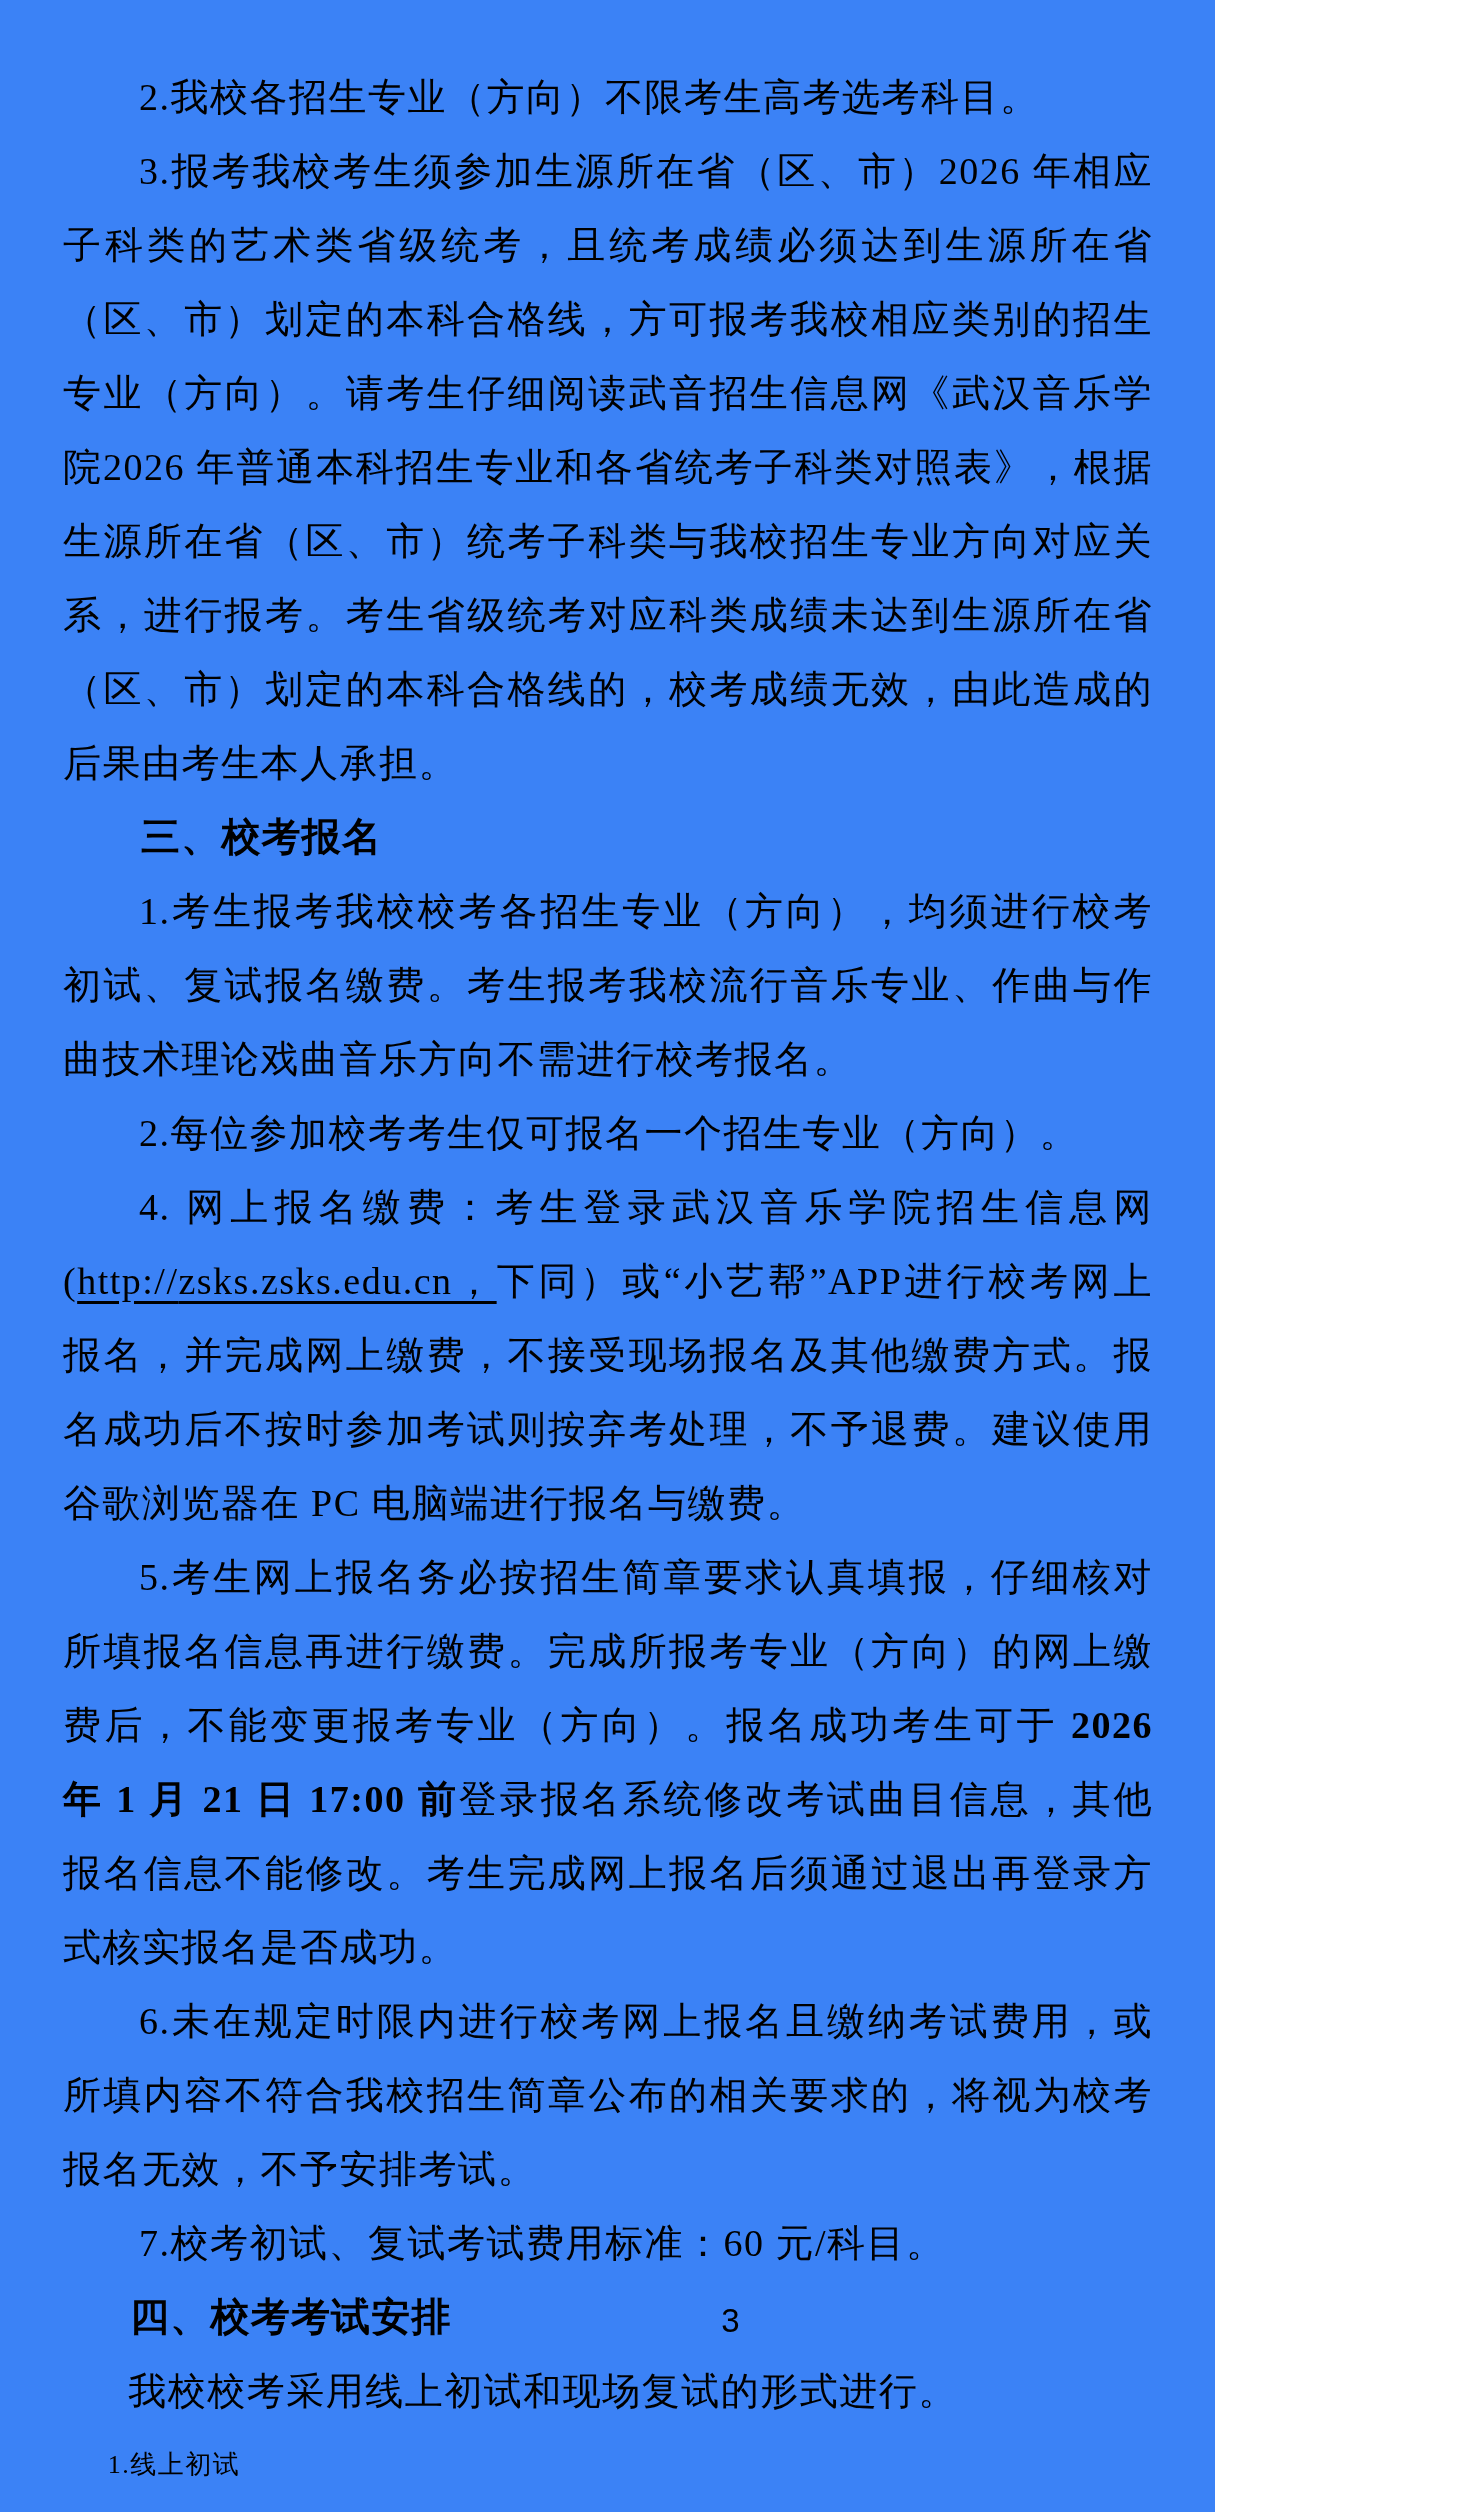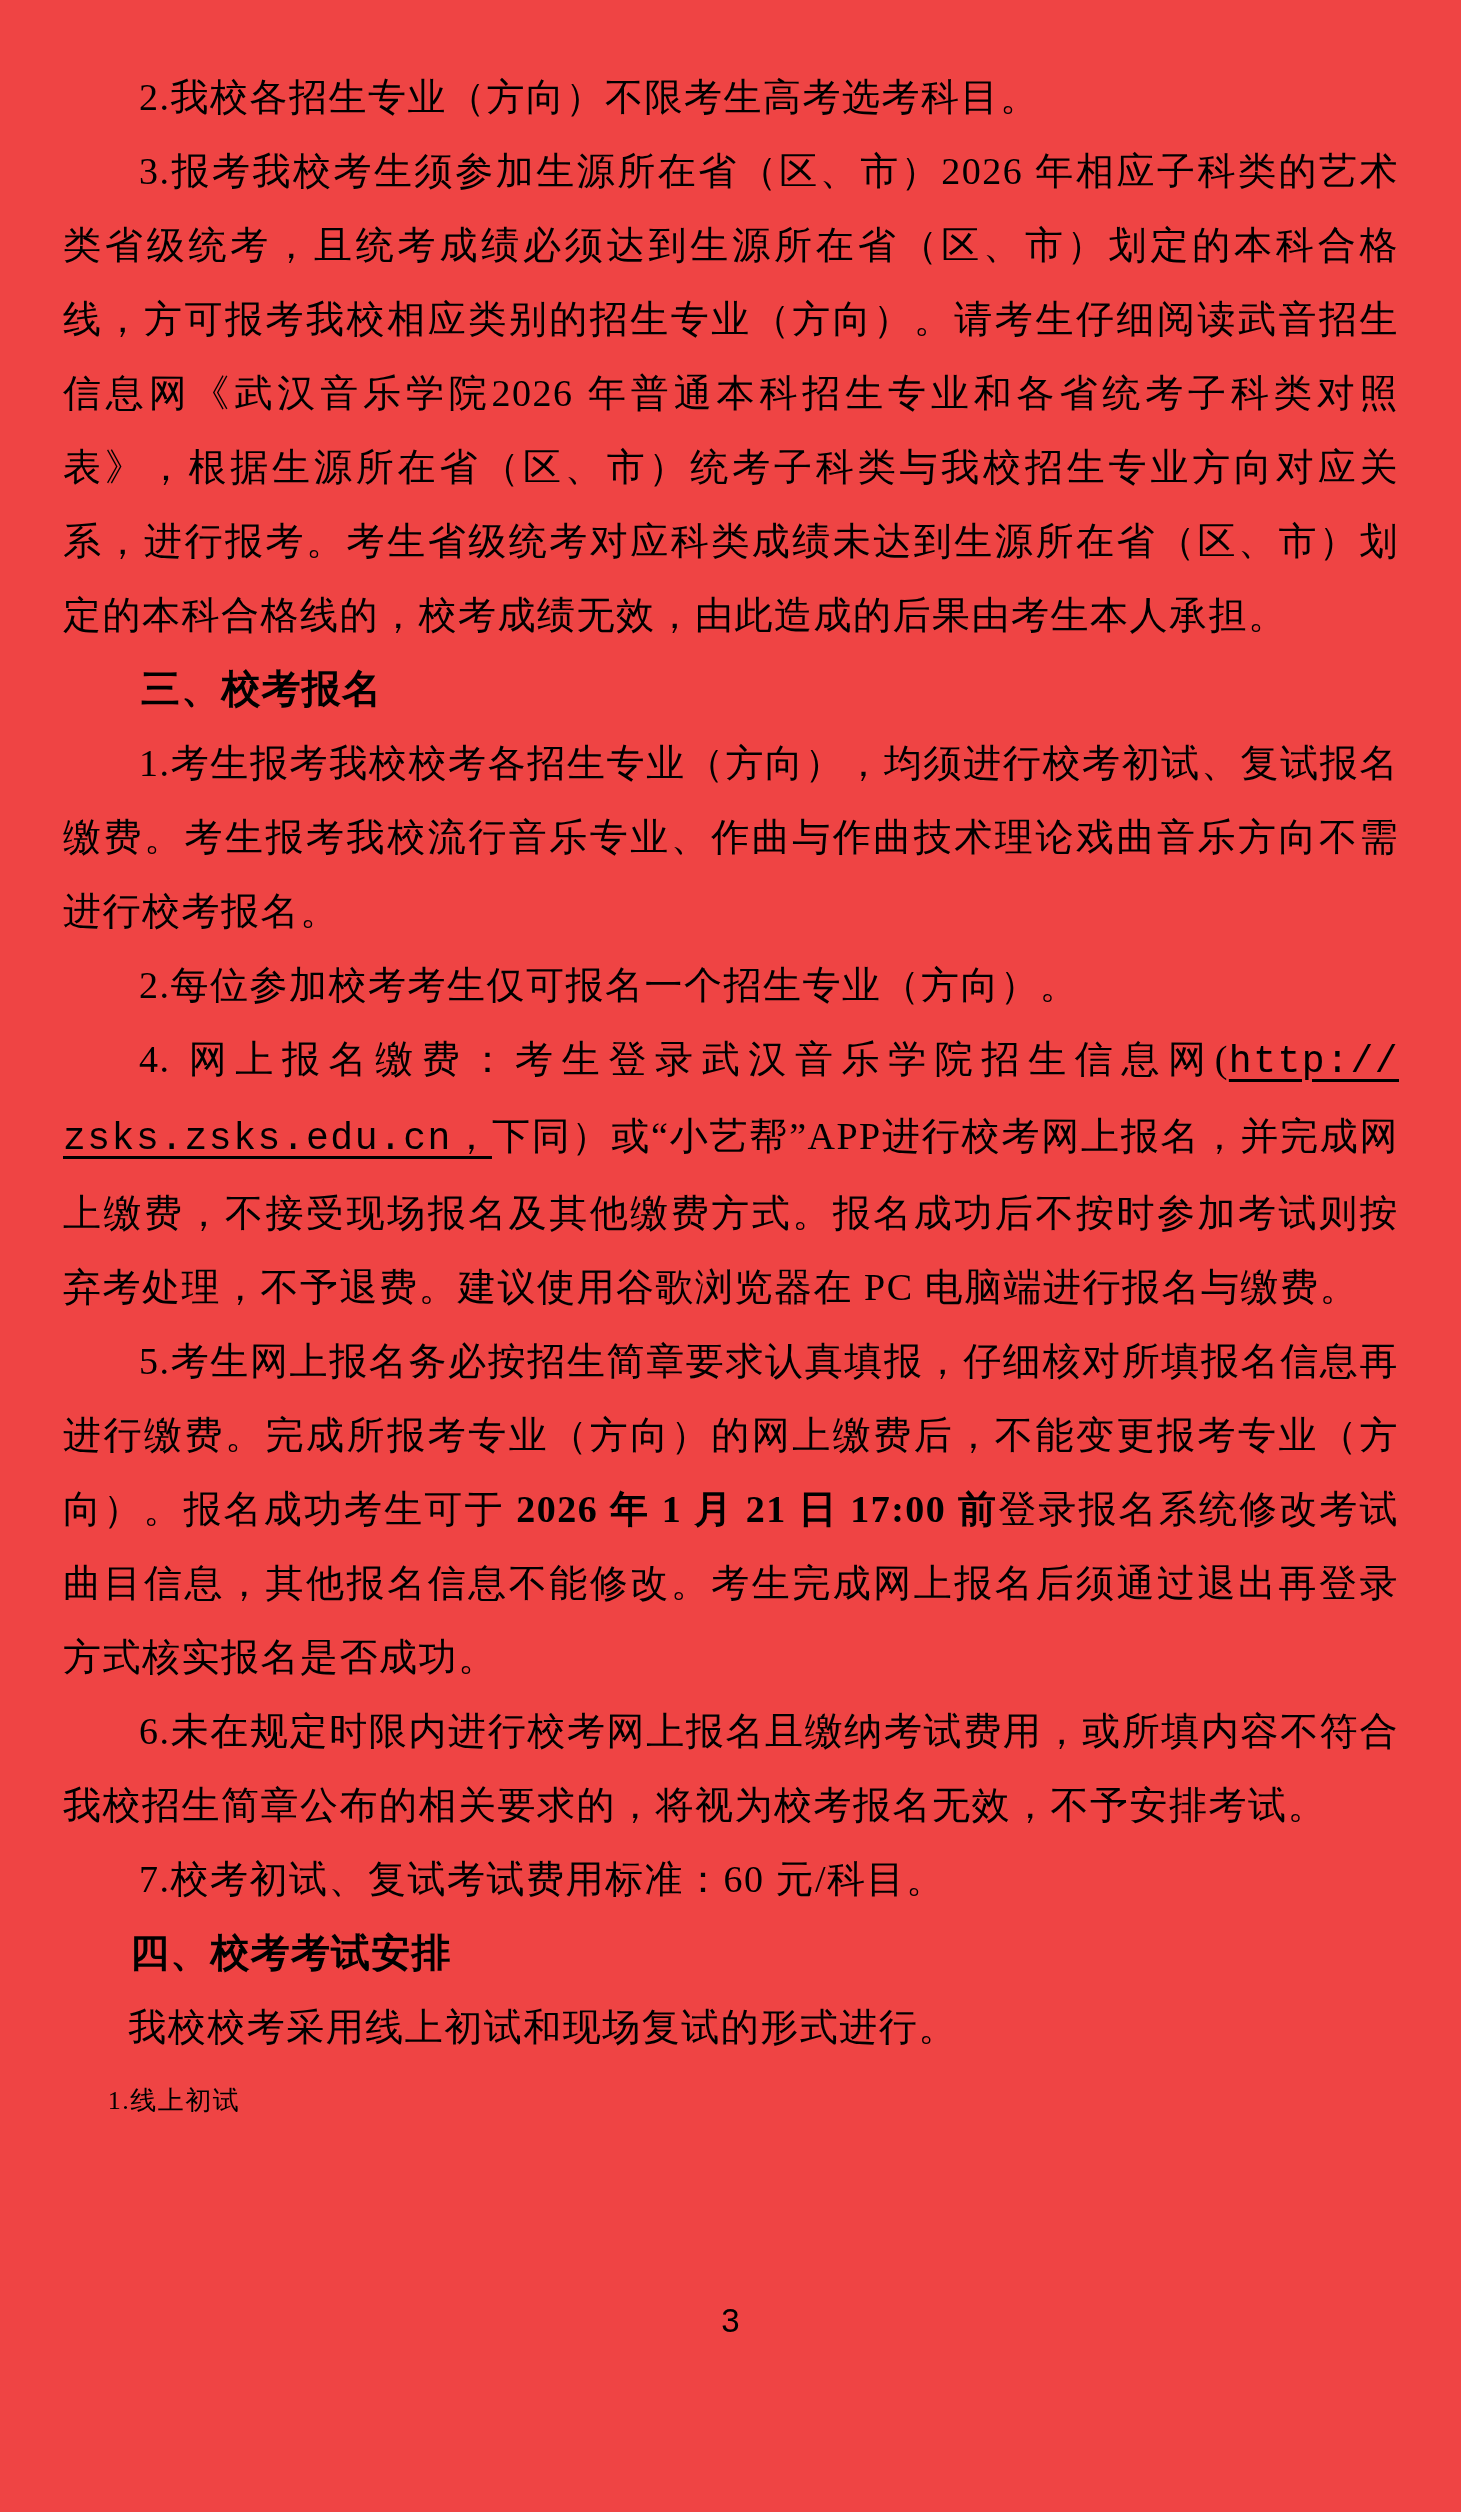--- a/index.html
+++ b/index.html
@@ -11,25 +11,25 @@
     width: 1461px;
     height: 2512px;
     position: relative;
     color: #000000;
     font-family: "Liberation Serif", "DejaVu Serif", serif;
     overflow: hidden;
   }
   .page {
     position: absolute;
     left: 0; top: 0;
-    width: 1461px;
+    width: 1215px;
     height: 2512px;
     box-sizing: border-box;
     padding: 60px 62px 7px 63px;
-    background: #ef4444;
+    background: #3b82f6;
   }
   .para {
     margin: 0;
     font-size: 38px;
     line-height: 74px;
     letter-spacing: 1.5px;
     text-align: justify;
     text-align-last: left;
     text-indent: 2em;
     word-break: normal;
@@ -50,21 +50,20 @@
   .para.tight {
     text-indent: 1.72em;
   }
   .bold {
     font-weight: bold;
   }
   .underline {
     text-decoration: underline;
     text-decoration-thickness: 3px;
     text-underline-offset: 7.1px;
-    font-family: Liberation Mono, monospace;
   }
   .footer {
     position: absolute;
     top: 2300px;
     left: 0;
     width: 1461px;
     text-align: center;
     font-family: "Liberation Sans", "DejaVu Sans", sans-serif;
     font-size: 33px;
     line-height: 42px;

